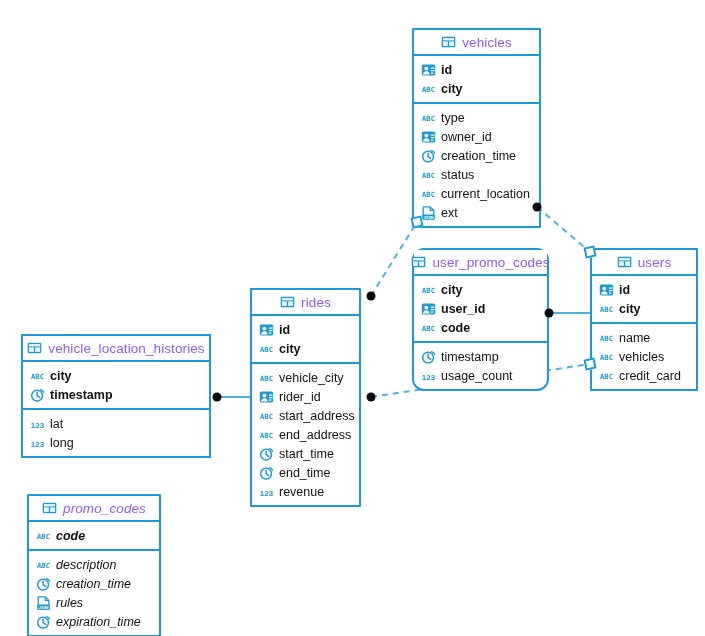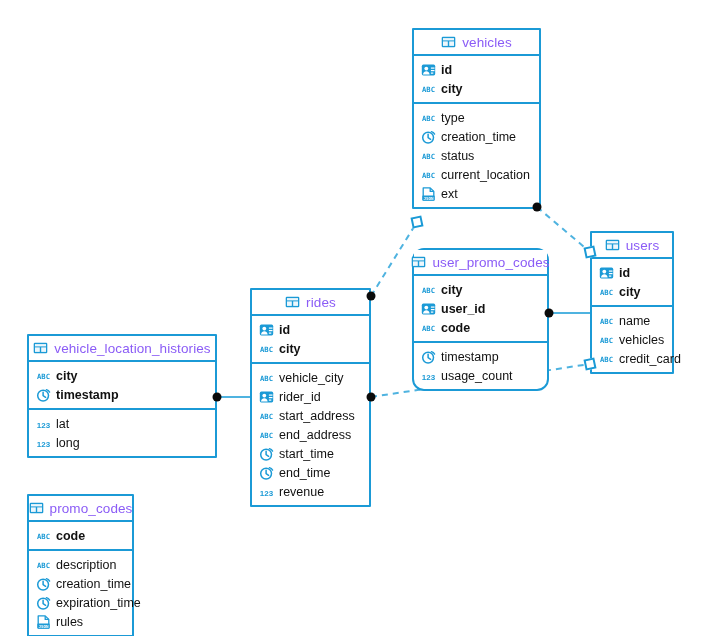--- a/index.html
+++ b/index.html
@@ -95,20 +95,31 @@
         </div>
         <div class="t-section">
           <div class="row">
             <svg class="ic" viewBox="0 0 15 14">
               <text x="7.5" y="10" text-anchor="middle" font-family="DejaVu Sans Mono, monospace" font-size="7.2" font-weight="bold" fill="#1b9ad6">ABC</text>
             </svg>
             <span class="fname">type</span>
           </div>
           <div class="row">
             <svg class="ic" viewBox="0 0 15 14">
+              <rect x="0.8" y="1.6" width="13.4" height="10.8" rx="1.6" fill="#1b9ad6"></rect>
+              <circle cx="5.3" cy="5.6" r="1.9" fill="#ffffff"></circle>
+              <path d="M1.9 11.4c0.5-2.1 1.8-3.1 3.4-3.1s2.9 1 3.4 3.1z" fill="#ffffff"></path>
+              <rect x="9.9" y="4.5" width="3.6" height="1.2" fill="#ffffff"></rect>
+              <rect x="9.9" y="7.0" width="3.6" height="1.2" fill="#ffffff"></rect>
+              <rect x="9.9" y="9.5" width="2.4" height="1.2" fill="#ffffff"></rect>
+            </svg>
+            <span class="fname">owner_id</span>
+          </div>
+          <div class="row">
+            <svg class="ic" viewBox="0 0 15 14">
               <circle cx="7.1" cy="7.6" r="5.4" fill="#ffffff" stroke="#1b9ad6" stroke-width="1.5"></circle>
               <path d="M7.1 4.3V7.7l2.5 1.6" fill="none" stroke="#1b9ad6" stroke-width="1.5" stroke-linecap="round" stroke-linejoin="round"></path>
               <path d="M10.4 1.6c1.5 0.4 2.6 1.3 3.2 2.5" fill="none" stroke="#1b9ad6" stroke-width="1.4" stroke-linecap="round"></path>
             </svg>
             <span class="fname">creation_time</span>
           </div>
           <div class="row">
             <svg class="ic" viewBox="0 0 15 14">
               <text x="7.5" y="10" text-anchor="middle" font-family="DejaVu Sans Mono, monospace" font-size="7.2" font-weight="bold" fill="#1b9ad6">ABC</text>
             </svg>
@@ -176,21 +187,21 @@
             <span class="fname">timestamp</span>
           </div>
           <div class="row">
             <svg class="ic" viewBox="0 0 15 14">
               <text x="7.5" y="10.5" text-anchor="middle" font-family="Liberation Sans, sans-serif" font-size="8" font-weight="bold" fill="#1b9ad6">123</text>
             </svg>
             <span class="fname">usage_count</span>
           </div>
         </div>
       </div>
-      <div class="table" style="left: 590px; top: 231px; width: 84px;">
+      <div class="table" style="left: 590px; top: 248px; width: 108px;">
         <div class="t-header">
           <svg class="ic" viewBox="0 0 15 14">
             <rect x="0.7" y="1.8" width="13.6" height="10.4" rx="1.2" fill="#1b9ad6"></rect>
             <rect x="2.0" y="3.1" width="11.0" height="2.3" fill="#ffffff" opacity="0.92"></rect>
             <rect x="2.0" y="6.4" width="4.8" height="4.5" fill="#ffffff" opacity="0.92"></rect>
             <rect x="8.2" y="6.4" width="4.8" height="4.5" fill="#ffffff" opacity="0.92"></rect>
           </svg>
           <span class="t-title">users</span>
         </div>
         <div class="t-section">
@@ -226,21 +237,21 @@
             <span class="fname">vehicles</span>
           </div>
           <div class="row">
             <svg class="ic" viewBox="0 0 15 14">
               <text x="7.5" y="10" text-anchor="middle" font-family="DejaVu Sans Mono, monospace" font-size="7.2" font-weight="bold" fill="#1b9ad6">ABC</text>
             </svg>
             <span class="fname">credit_card</span>
           </div>
         </div>
       </div>
-      <div class="table" style="left: 250px; top: 288px; width: 121px;">
+      <div class="table" style="left: 250px; top: 288px; width: 111px;">
         <div class="t-header">
           <svg class="ic" viewBox="0 0 15 14">
             <rect x="0.7" y="1.8" width="13.6" height="10.4" rx="1.2" fill="#1b9ad6"></rect>
             <rect x="2.0" y="3.1" width="11.0" height="2.3" fill="#ffffff" opacity="0.92"></rect>
             <rect x="2.0" y="6.4" width="4.8" height="4.5" fill="#ffffff" opacity="0.92"></rect>
             <rect x="8.2" y="6.4" width="4.8" height="4.5" fill="#ffffff" opacity="0.92"></rect>
           </svg>
           <span class="t-title">rides</span>
         </div>
         <div class="t-section">
@@ -309,21 +320,21 @@
             <span class="fname">end_time</span>
           </div>
           <div class="row">
             <svg class="ic" viewBox="0 0 15 14">
               <text x="7.5" y="10.5" text-anchor="middle" font-family="Liberation Sans, sans-serif" font-size="8" font-weight="bold" fill="#1b9ad6">123</text>
             </svg>
             <span class="fname">revenue</span>
           </div>
         </div>
       </div>
-      <div class="table" style="left: 27px; top: 334px; width: 190px;">
+      <div class="table" style="left: 21px; top: 334px; width: 190px;">
         <div class="t-header">
           <svg class="ic" viewBox="0 0 15 14">
             <rect x="0.7" y="1.8" width="13.6" height="10.4" rx="1.2" fill="#1b9ad6"></rect>
             <rect x="2.0" y="3.1" width="11.0" height="2.3" fill="#ffffff" opacity="0.92"></rect>
             <rect x="2.0" y="6.4" width="4.8" height="4.5" fill="#ffffff" opacity="0.92"></rect>
             <rect x="8.2" y="6.4" width="4.8" height="4.5" fill="#ffffff" opacity="0.92"></rect>
           </svg>
           <span class="t-title">vehicle_location_histories</span>
         </div>
         <div class="t-section">
@@ -350,21 +361,21 @@
             <span class="fname">lat</span>
           </div>
           <div class="row">
             <svg class="ic" viewBox="0 0 15 14">
               <text x="7.5" y="10.5" text-anchor="middle" font-family="Liberation Sans, sans-serif" font-size="8" font-weight="bold" fill="#1b9ad6">123</text>
             </svg>
             <span class="fname">long</span>
           </div>
         </div>
       </div>
-      <div class="table" style="left: 27px; top: 494px; width: 107px;">
+      <div class="table" style="left: 27px; top: 494px; width: 134px; font-style: italic;">
         <div class="t-header">
           <svg class="ic" viewBox="0 0 15 14">
             <rect x="0.7" y="1.8" width="13.6" height="10.4" rx="1.2" fill="#1b9ad6"></rect>
             <rect x="2.0" y="3.1" width="11.0" height="2.3" fill="#ffffff" opacity="0.92"></rect>
             <rect x="2.0" y="6.4" width="4.8" height="4.5" fill="#ffffff" opacity="0.92"></rect>
             <rect x="8.2" y="6.4" width="4.8" height="4.5" fill="#ffffff" opacity="0.92"></rect>
           </svg>
           <span class="t-title">promo_codes</span>
         </div>
         <div class="t-section">
@@ -382,37 +393,37 @@
             </svg>
             <span class="fname">description</span>
           </div>
           <div class="row">
             <svg class="ic" viewBox="0 0 15 14">
               <circle cx="7.1" cy="7.6" r="5.4" fill="#ffffff" stroke="#1b9ad6" stroke-width="1.5"></circle>
               <path d="M7.1 4.3V7.7l2.5 1.6" fill="none" stroke="#1b9ad6" stroke-width="1.5" stroke-linecap="round" stroke-linejoin="round"></path>
               <path d="M10.4 1.6c1.5 0.4 2.6 1.3 3.2 2.5" fill="none" stroke="#1b9ad6" stroke-width="1.4" stroke-linecap="round"></path>
             </svg>
             <span class="fname">creation_time</span>
-          </div>
-          <div class="row">
-            <svg class="ic" viewBox="0 0 15 14">
-              <circle cx="7.1" cy="7.6" r="5.4" fill="#ffffff" stroke="#1b9ad6" stroke-width="1.5"></circle>
-              <path d="M7.1 4.3V7.7l2.5 1.6" fill="none" stroke="#1b9ad6" stroke-width="1.5" stroke-linecap="round" stroke-linejoin="round"></path>
-              <path d="M10.4 1.6c1.5 0.4 2.6 1.3 3.2 2.5" fill="none" stroke="#1b9ad6" stroke-width="1.4" stroke-linecap="round"></path>
-            </svg>
-            <span class="fname">expiration_time</span>
           </div>
           <div class="row">
             <svg class="ic" viewBox="0 0 15 14">
               <path d="M2.2 0.9h7.0l3.6 3.5v8.7H2.2z" fill="#ffffff" stroke="#1b9ad6" stroke-width="1.3" stroke-linejoin="round"></path>
               <path d="M9.2 0.9v3.5h3.6" fill="none" stroke="#1b9ad6" stroke-width="1.3" stroke-linejoin="round"></path>
               <rect x="1.3" y="8.4" width="12.4" height="5.0" rx="0.7" fill="#1b9ad6"></rect>
               <text x="7.5" y="12.6" text-anchor="middle" font-family="DejaVu Sans Mono, monospace" font-size="4.2" font-weight="bold" fill="#ffffff">JSON</text>
             </svg>
             <span class="fname">rules</span>
+          </div>
+          <div class="row">
+            <svg class="ic" viewBox="0 0 15 14">
+              <circle cx="7.1" cy="7.6" r="5.4" fill="#ffffff" stroke="#1b9ad6" stroke-width="1.5"></circle>
+              <path d="M7.1 4.3V7.7l2.5 1.6" fill="none" stroke="#1b9ad6" stroke-width="1.5" stroke-linecap="round" stroke-linejoin="round"></path>
+              <path d="M10.4 1.6c1.5 0.4 2.6 1.3 3.2 2.5" fill="none" stroke="#1b9ad6" stroke-width="1.4" stroke-linecap="round"></path>
+            </svg>
+            <span class="fname">expiration_time</span>
           </div>
         </div>
       </div>
     </div>
   <div id="markers-layer">
       <div class="dot" style="left: 371px; top: 296px;"></div>
       <div class="sq" style="left: 417px; top: 222px;"></div>
       <div class="dot" style="left: 537px; top: 207px;"></div>
       <div class="sq" style="left: 590px; top: 252px;"></div>
       <div class="dot" style="left: 549px; top: 313px;"></div>

